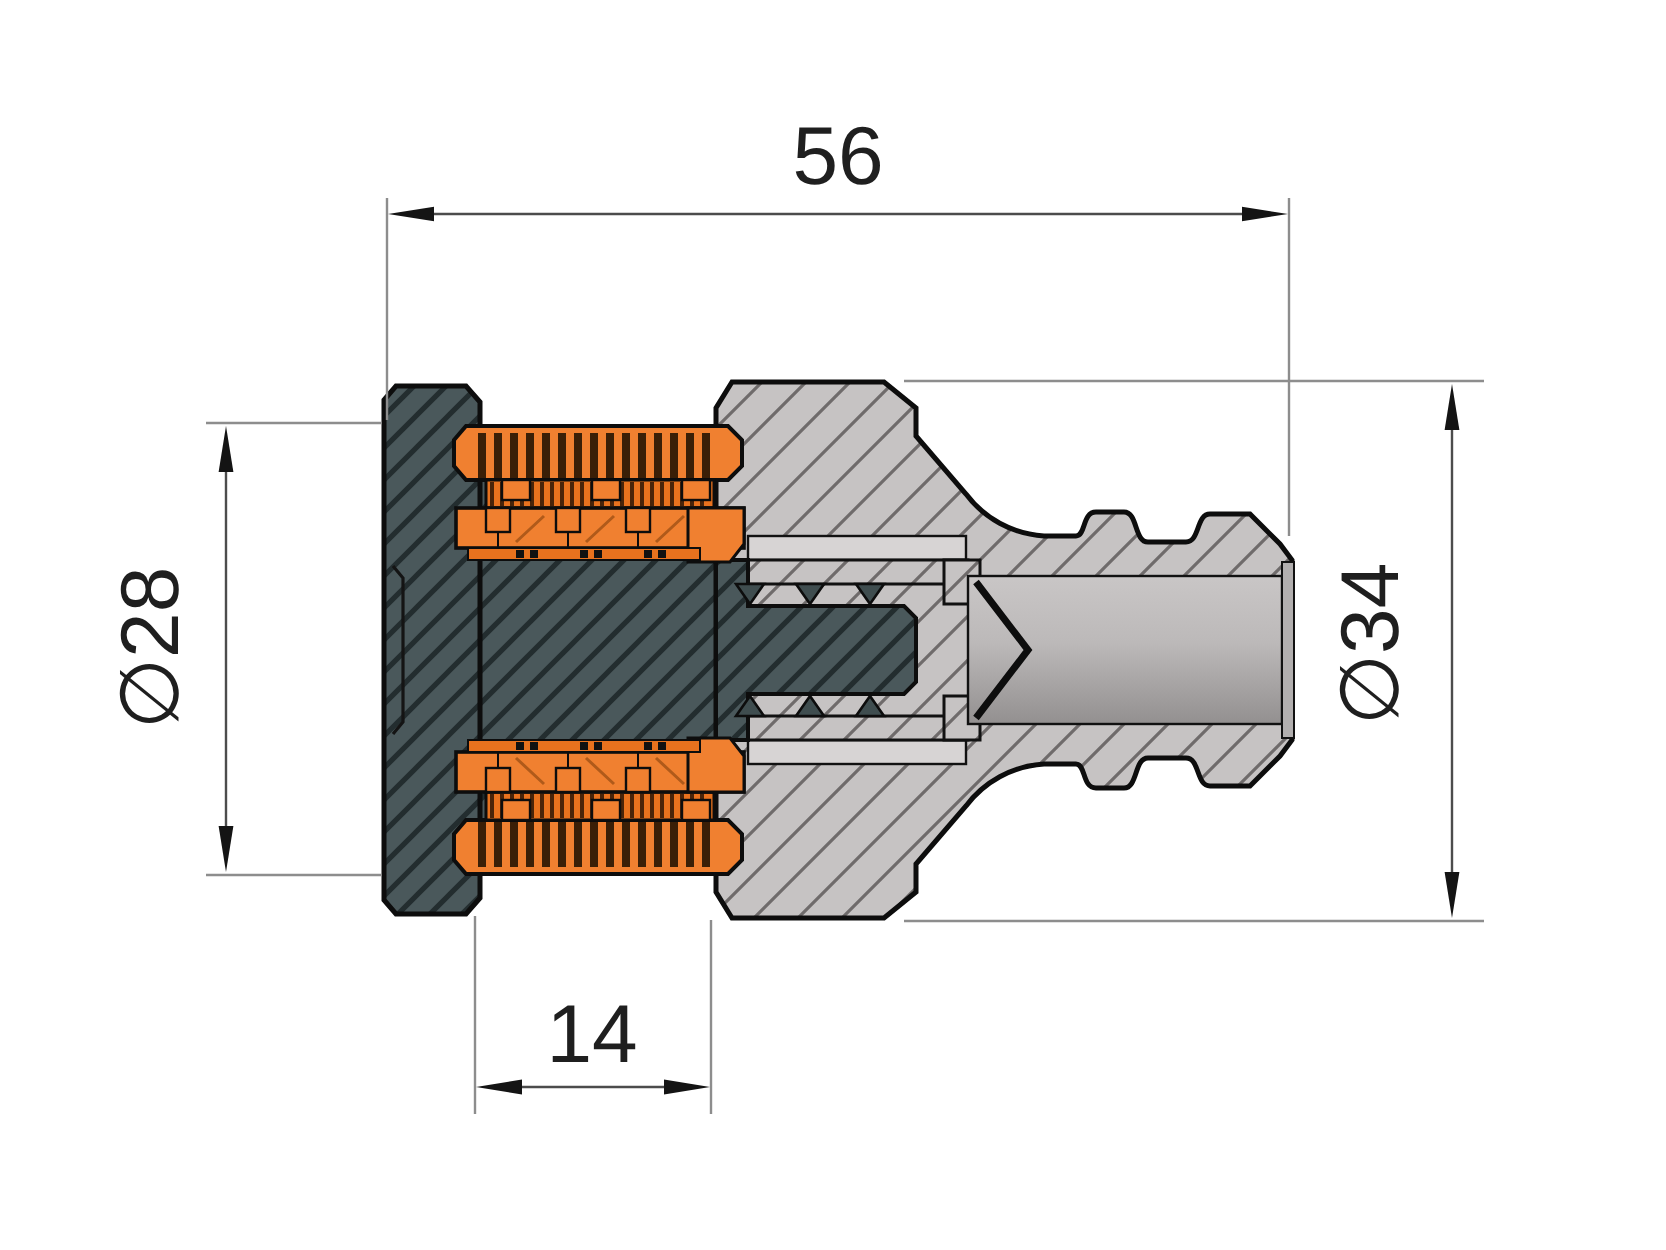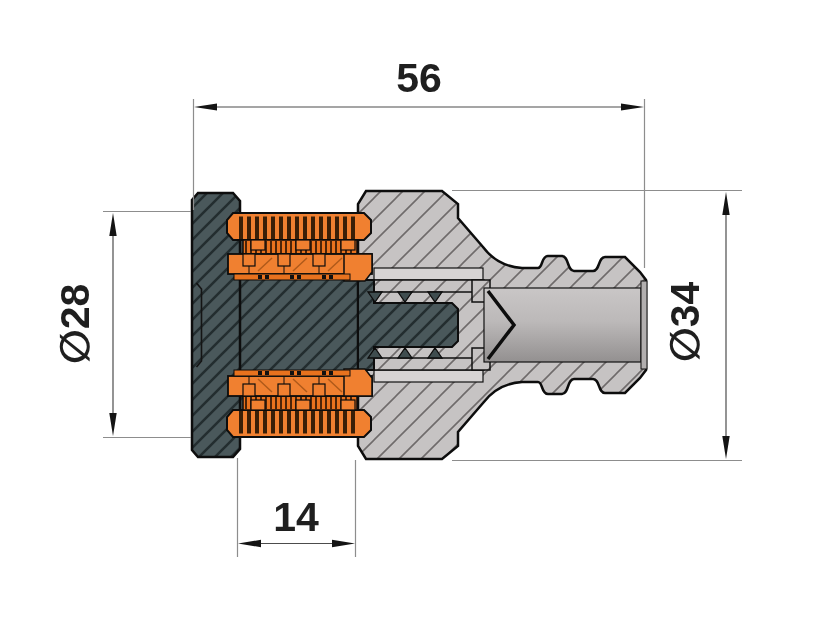--- a/index.html
+++ b/index.html
@@ -1,16 +1,16 @@
 <!DOCTYPE html>
 <html><head>
 <meta charset="utf-8">
 <style>
   html,body{margin:0;padding:0;background:#ffffff;}
-  .stage{width:833px;height:625px;position:relative;background:#fff;overflow:hidden;font-weight:bold;}
+  .stage{width:833px;height:625px;position:relative;background:#fff;overflow:hidden;}
   svg{display:block;}
   text.dim{font-family:"Liberation Sans","DejaVu Sans",sans-serif;font-size:41px;fill:#1f1f1f;}
 </style>
 </head>
 <body>
 
 <div class="stage">
 <svg width="833" height="625" viewBox="0 0 833 625">
   <defs>
     <pattern id="hatchDark" width="16" height="16" patternUnits="userSpaceOnUse">

